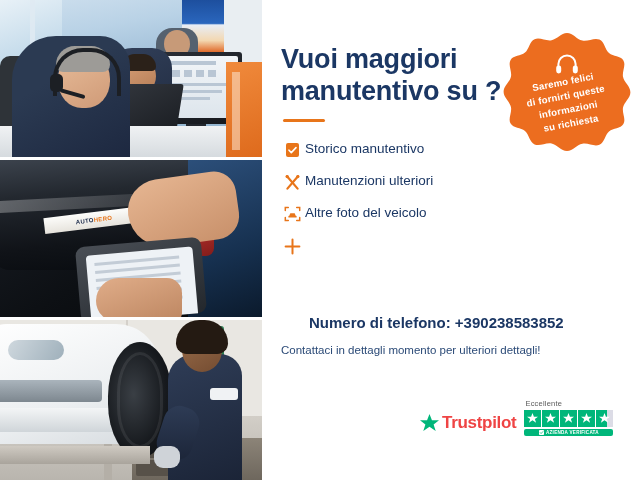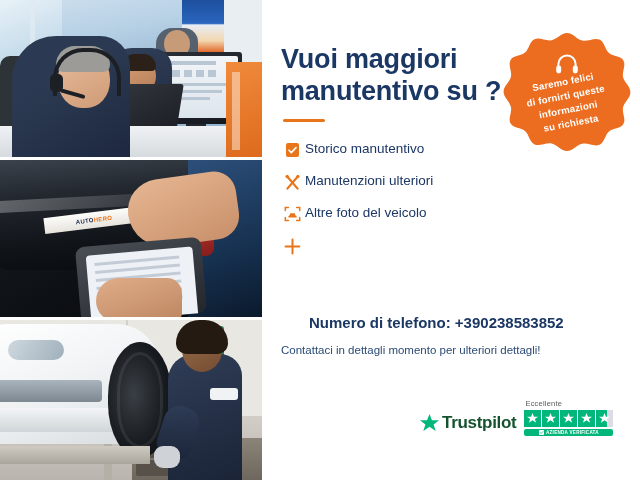--- a/index.html
+++ b/index.html
@@ -143,21 +143,21 @@
   .badge{position:absolute;left:241px;top:31px;width:128px;height:128px;}
   .badge svg.blob{position:absolute;inset:0;}
   .badge .headset{position:absolute;left:50%;top:22px;transform:translateX(-50%);}
   .badge-text{position:absolute;left:0;top:44px;width:128px;
       transform:rotate(-11deg);text-align:center;color:#fff;
       font-size:9.6px;font-weight:bold;line-height:1.45;letter-spacing:.2px;}
 
   
   .tp{position:absolute;left:158px;top:399px;display:flex;align-items:flex-end;gap:8px;}
   .tp-logo{display:flex;align-items:center;gap:3px;padding-bottom:3px;}
-  .tp-logo .name{font-size:17px;font-weight:bold;color:#14532d;letter-spacing:-.3px;}
+  .tp-logo .name{font-size:17px;font-weight:bold;color:#ef4444;letter-spacing:-.3px;}
   .tp-rating{display:flex;flex-direction:column;align-items:flex-start;gap:2px;}
   .tp-word{font-size:7.5px;color:#5b5b5b;letter-spacing:.2px;align-self:flex-start;margin-left:1px;}
   .tp-stars{display:flex;gap:1px;}
   .tp-star{width:17px;height:17px;background:#00b67a;display:flex;align-items:center;justify-content:center;position:relative;}
   .tp-star.partial{background:#dcdce6;}
   .tp-star.partial:before{content:"";position:absolute;left:0;top:0;bottom:0;width:62%;background:#00b67a;}
   .tp-verified{display:flex;align-items:center;gap:2px;background:#00b67a;border-radius:2px;
       padding:1px 4px;align-self:stretch;justify-content:center;}
   .tp-verified span{font-size:4.6px;color:#fff;letter-spacing:.25px;font-weight:bold;white-space:nowrap;}
 </style>

